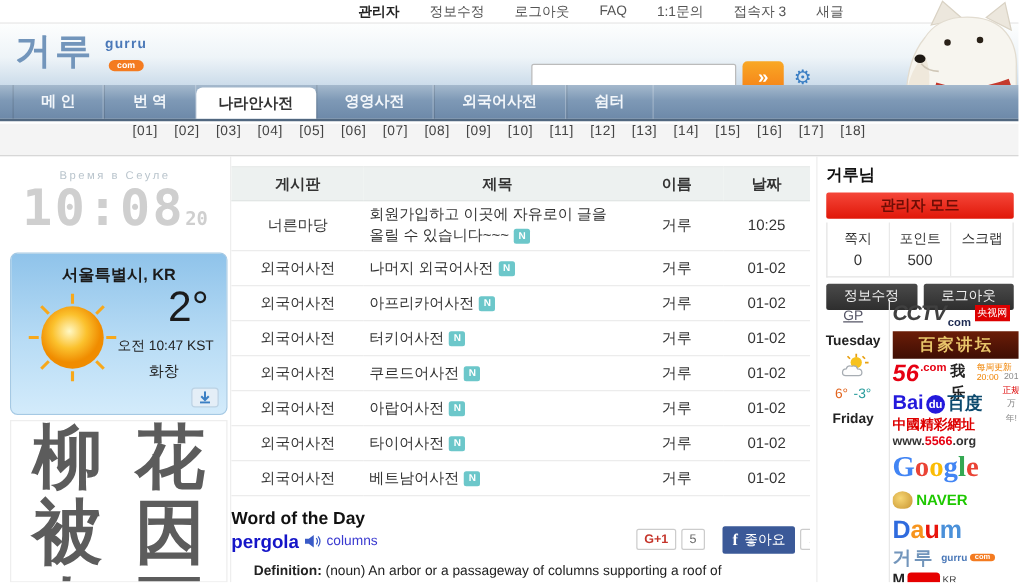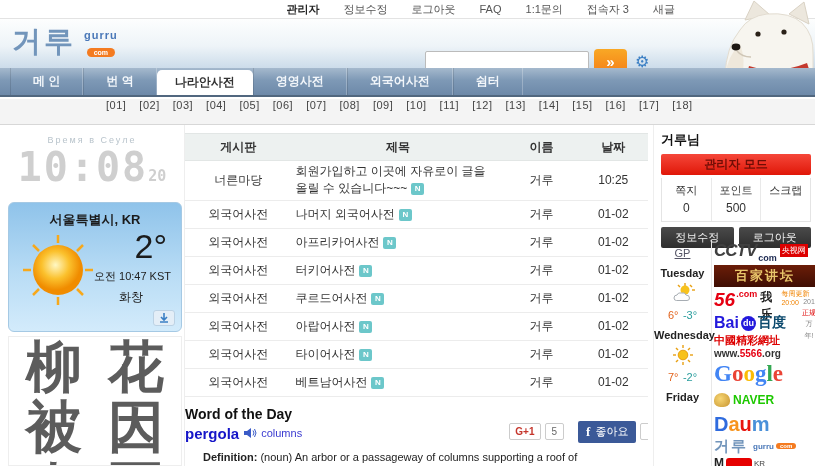--- a/index.html
+++ b/index.html
@@ -418,38 +418,20 @@
                 <line x1="19" y1="3" x2="21" y2="5"></line>
                 <line x1="7" y1="3" x2="9" y2="5"></line>
               </g>
           <circle cx="14" cy="8" r="4.5" fill="#f7c21d"></circle>
           <path d="M3 16 q0-3 3-3 q1-3 4.5-2 q3.5-1 4.5 2 q3.5 0 3.5 3 q0 2.5-2.5 2.5 H5.5 q-2.5 0-2.5-2.5z" fill="#fdfdfd" stroke="#a7adb3" stroke-width="1"></path>
         </svg></div>
         <span class="fday-hi">6°</span>
         <span class="fday-lo">-3°</span>
       </div>
       <div class="fday">
-        <div class="fday-name">Wednesday</div>
-        <div class="fday-icon"><svg width="22" height="22" viewBox="0 0 22 22">
-          <g stroke="#e8a012" stroke-width="1.4">
-                <line x1="11" y1="1" x2="11" y2="4"></line>
-                <line x1="11" y1="18" x2="11" y2="21"></line>
-                <line x1="1" y1="11" x2="4" y2="11"></line>
-                <line x1="18" y1="11" x2="21" y2="11"></line>
-                <line x1="4" y1="4" x2="6" y2="6"></line>
-                <line x1="16" y1="16" x2="18" y2="18"></line>
-                <line x1="4" y1="18" x2="6" y2="16"></line>
-                <line x1="16" y1="6" x2="18" y2="4"></line>
-              </g>
-          <circle cx="11" cy="11" r="4.8" fill="#f7c21d" stroke="#e8a012"></circle>
-        </svg></div>
-        <span class="fday-hi">7°</span>
-        <span class="fday-lo">-2°</span>
-      </div>
-      <div class="fday">
         <div class="fday-name">Friday</div>
 
       </div>
     </div>
 
     <div class="ads">
       <div class="ad ad-cctv">
         <span class="cctv-main">CCTV</span>
         <span class="cctv-sub">com</span>
         <span class="cctv-extra">央视网</span>

